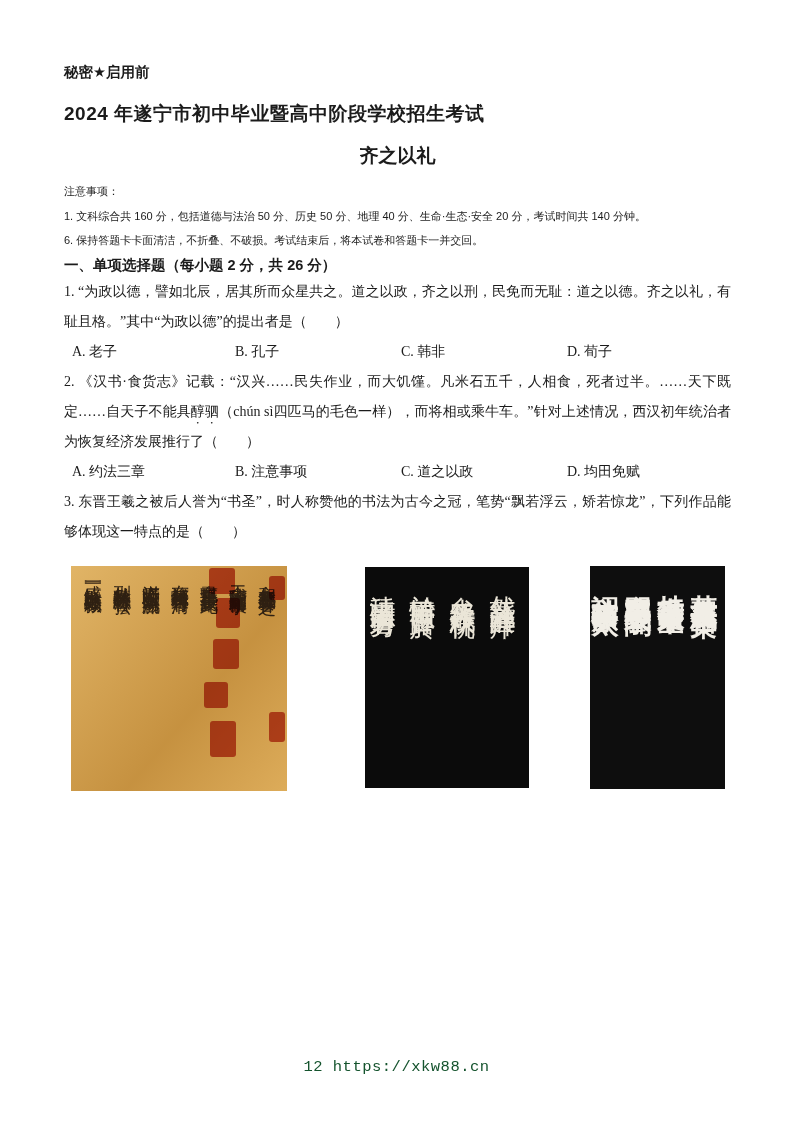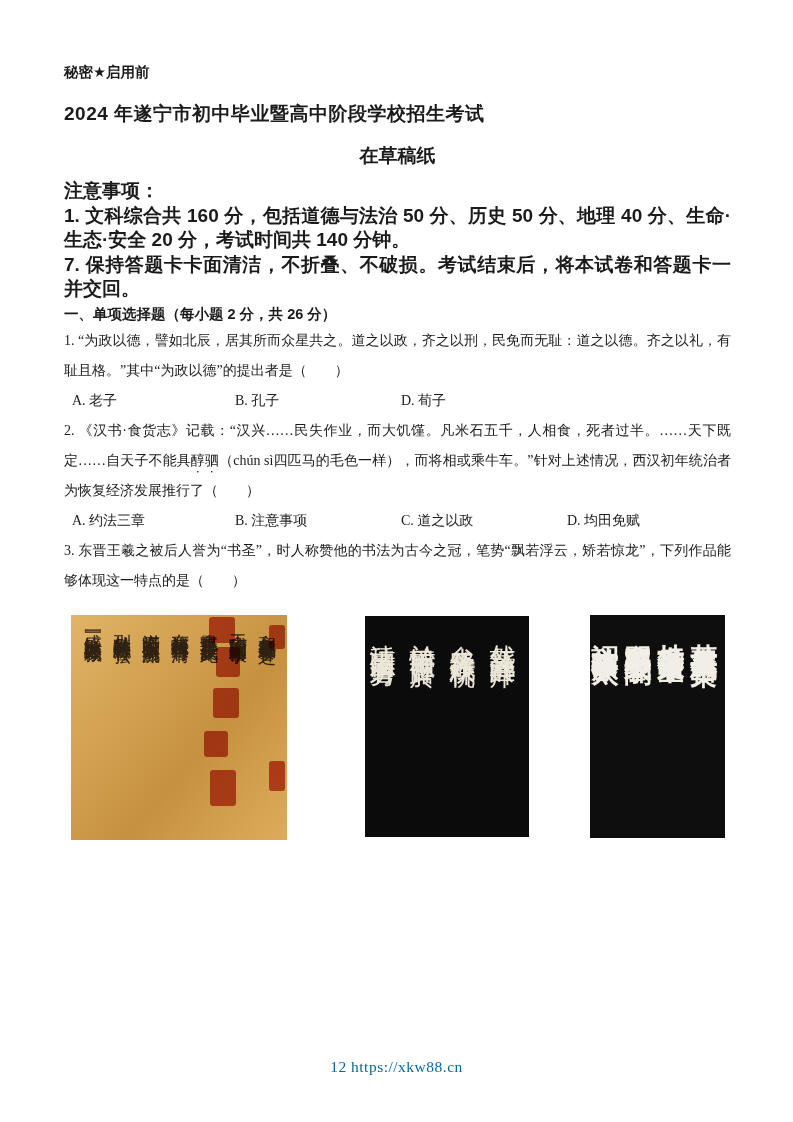--- a/index.html
+++ b/index.html
@@ -36,22 +36,22 @@
     margin-top: 16px;
     text-align: center;
     font-family: "Liberation Sans", "DejaVu Sans", sans-serif;
     font-weight: bold;
     font-size: 19px;
     line-height: 26px;
   }
   .notices {
     margin-top: 10px;
     font-family: "Liberation Sans", "DejaVu Sans", sans-serif;
-    font-weight: bold;
-    font-size: 19px;
+    font-weight: normal;
+    font-size: 11px;
     line-height: 24.5px;
     text-align: justify;
   }
   .notice-item { text-align: justify; }
   .section-heading {
     font-family: "Liberation Sans", "DejaVu Sans", sans-serif;
     font-weight: bold;
     font-size: 14.5px;
     line-height: 24.5px;
   }
@@ -117,49 +117,50 @@
     position: absolute;
     border-radius: 3px;
     opacity: 0.82;
     mix-blend-mode: multiply;
   }
   .footer {
     position: absolute;
     left: 0; right: 0;
     top: 1050px;
     text-align: center;
-    font-family: Liberation Serif, serif;
+    font-family: Liberation Mono, monospace;
     font-size: 15.5px;
-    color: #0369a1;
+    color: #14532d;
     letter-spacing: 0.5px;
   }
 </style>
 </head>
 <body>
 
 <div class="page">
   <div class="content">
 
     <div class="classification">秘密★启用前</div>
 
     <div class="title">2024 年遂宁市初中毕业暨高中阶段学校招生考试</div>
-    <div class="subtitle">在草稿纸</div>
+    <div class="subtitle">齐之以礼</div>
 
     <div class="notices">
       <div>注意事项：</div>
       <div class="notice-item">1. 文科综合共 160 分，包括道德与法治 50 分、历史 50 分、地理 40 分、生命·生态·安全 20 分，考试时间共 140 分钟。</div>
-      <div class="notice-item">7. 保持答题卡卡面清洁，不折叠、不破损。考试结束后，将本试卷和答题卡一并交回。</div>
+      <div class="notice-item">6. 保持答题卡卡面清洁，不折叠、不破损。考试结束后，将本试卷和答题卡一并交回。</div>
     </div>
 
     <div class="section-heading">一、单项选择题（每小题 2 分，共 26 分）</div>
 
     <div class="question">1. “为政以德，譬如北辰，居其所而众星共之。道之以政，齐之以刑，民免而无耻：道之以德。齐之以礼，有耻且格。”其中“为政以德”的提出者是（　　）</div>
     <div class="options">
       <span>A. 老子</span>
       <span>B. 孔子</span>
+      <span>C. 韩非</span>
       <span>D. 荀子</span>
     </div>
 
     <div class="question"><span>2. 《汉书·食货志》记载：“汉兴……民失作业，而大饥馑。凡米石五千，人相食，死者过半。……天下既定……自天子不能具</span><span class="emph-dots">醇驷</span><span>（chún sì四匹马的毛色一样），而将相或乘牛车。”针对上述情况，西汉初年统治者为恢复经济发展推行了（　　）</span></div>
     <div class="options">
       <span>A. 约法三章</span>
       <span>B. 注意事项</span>
       <span>C. 道之以政</span>
       <span>D. 均田免赋</span>
     </div>

